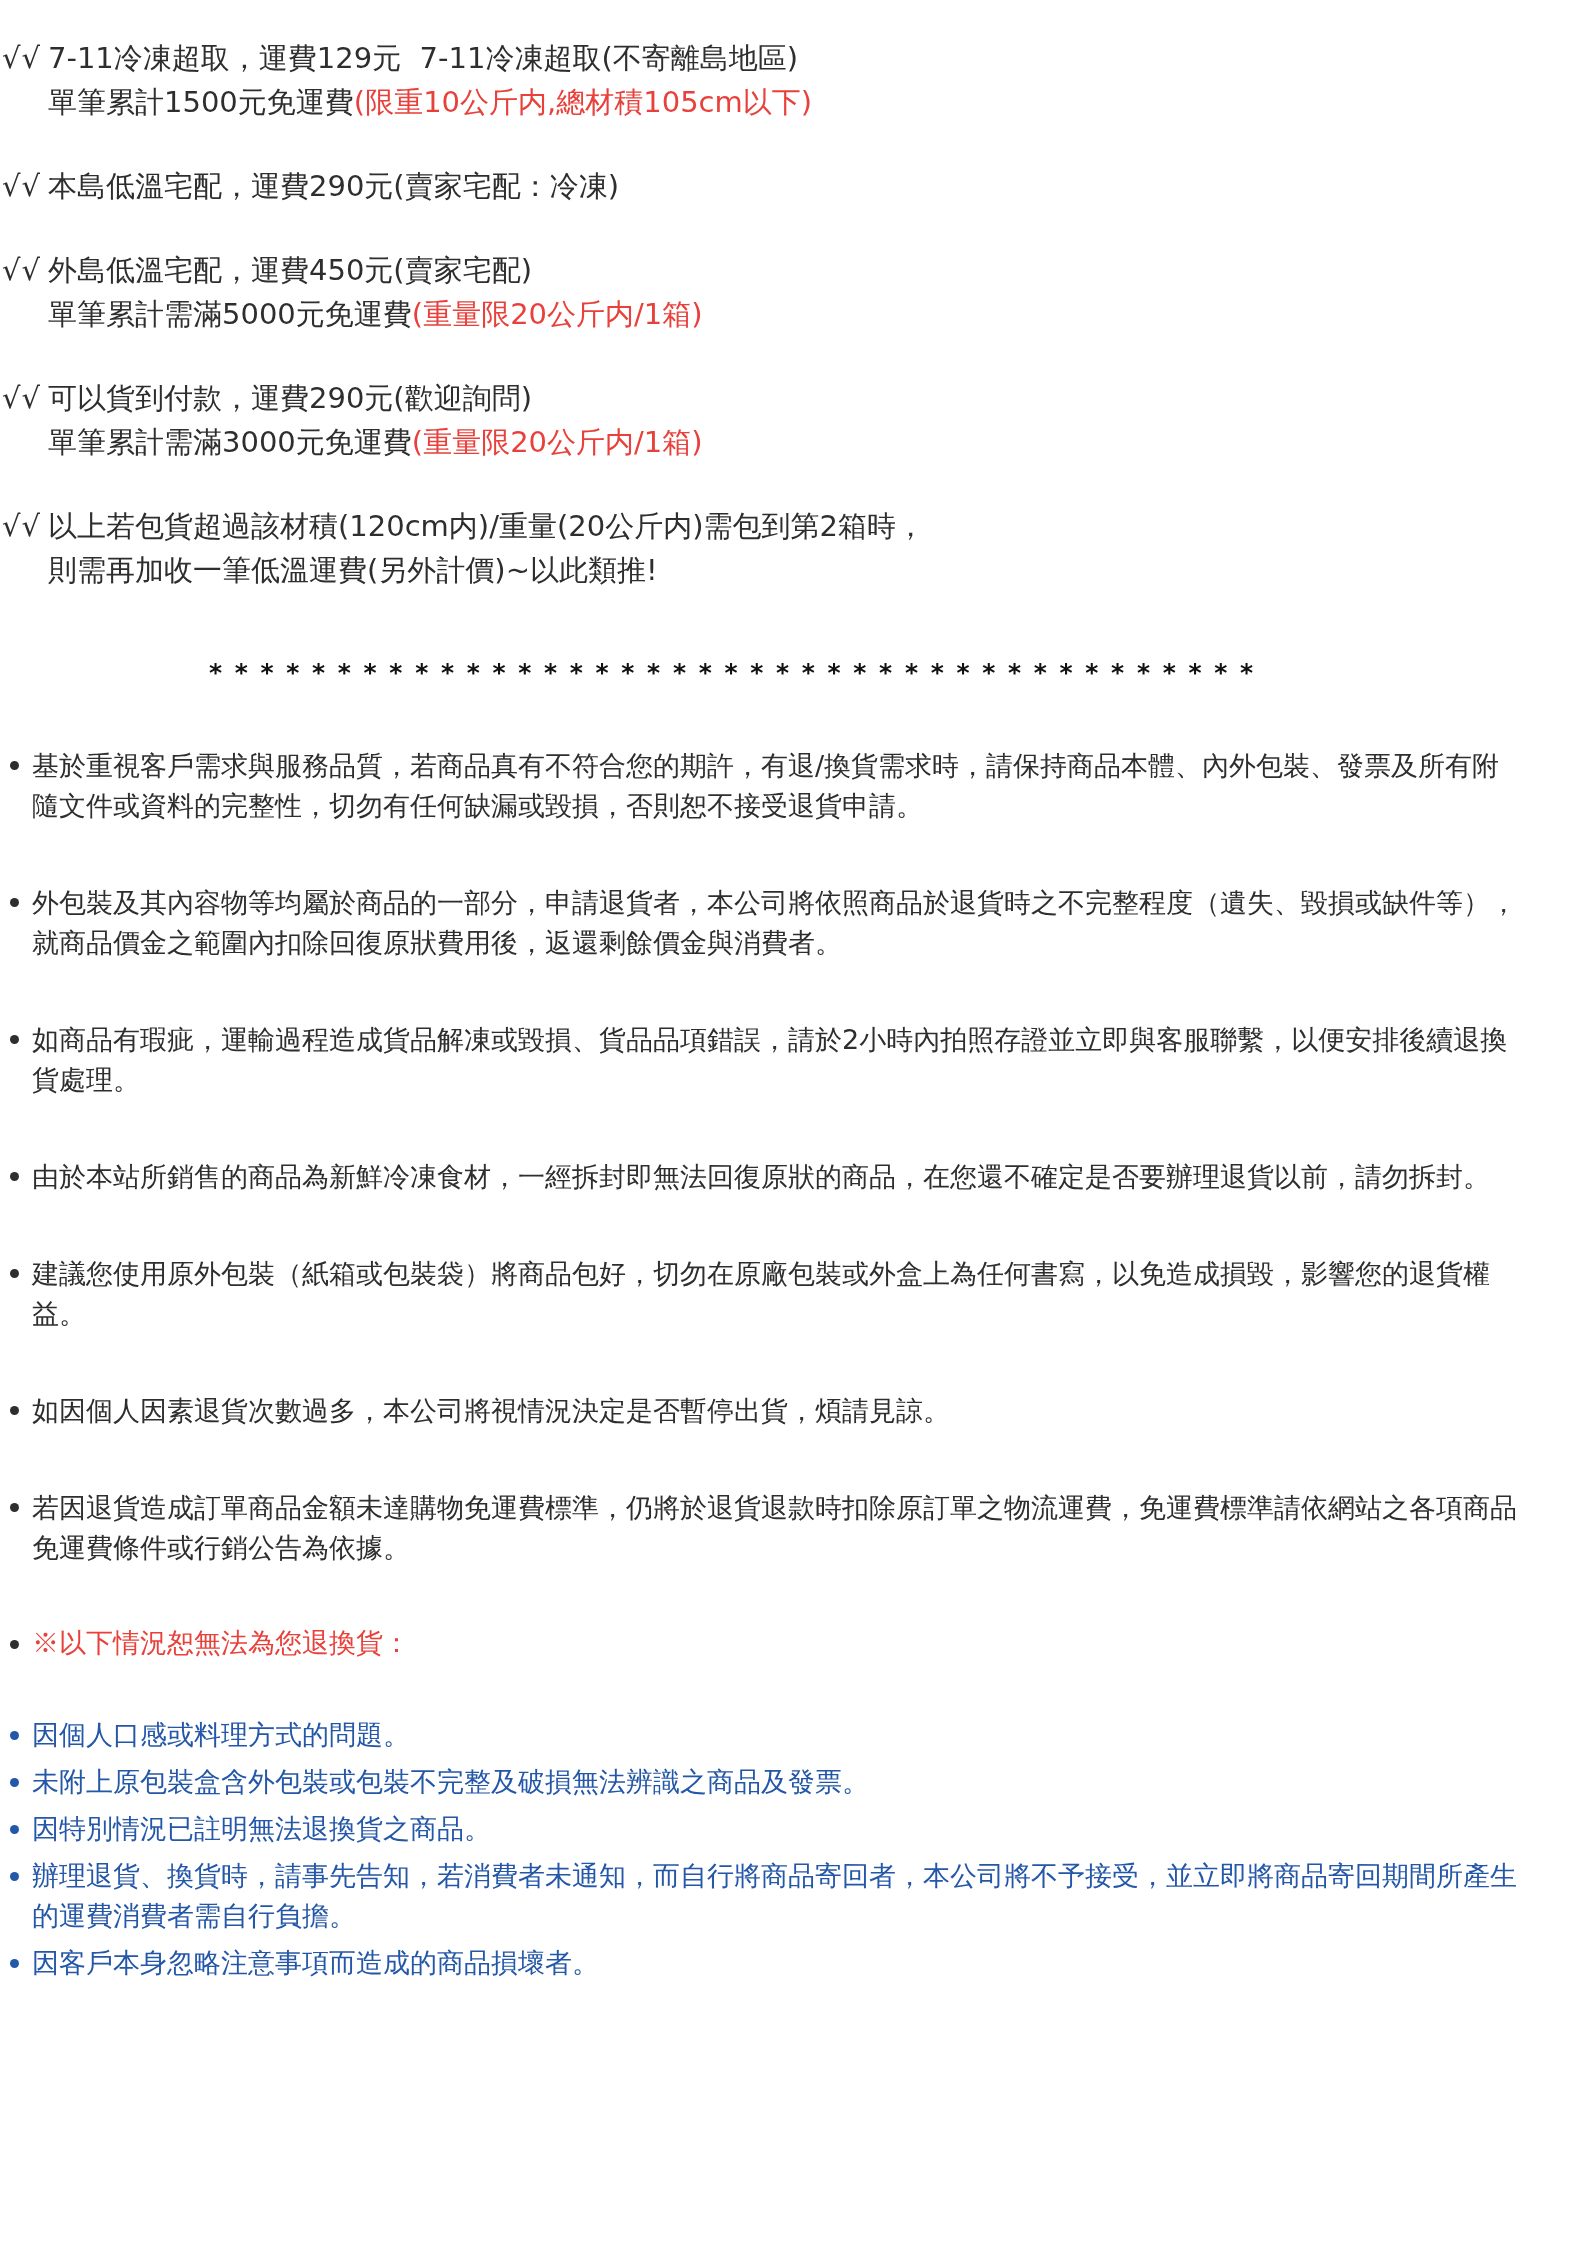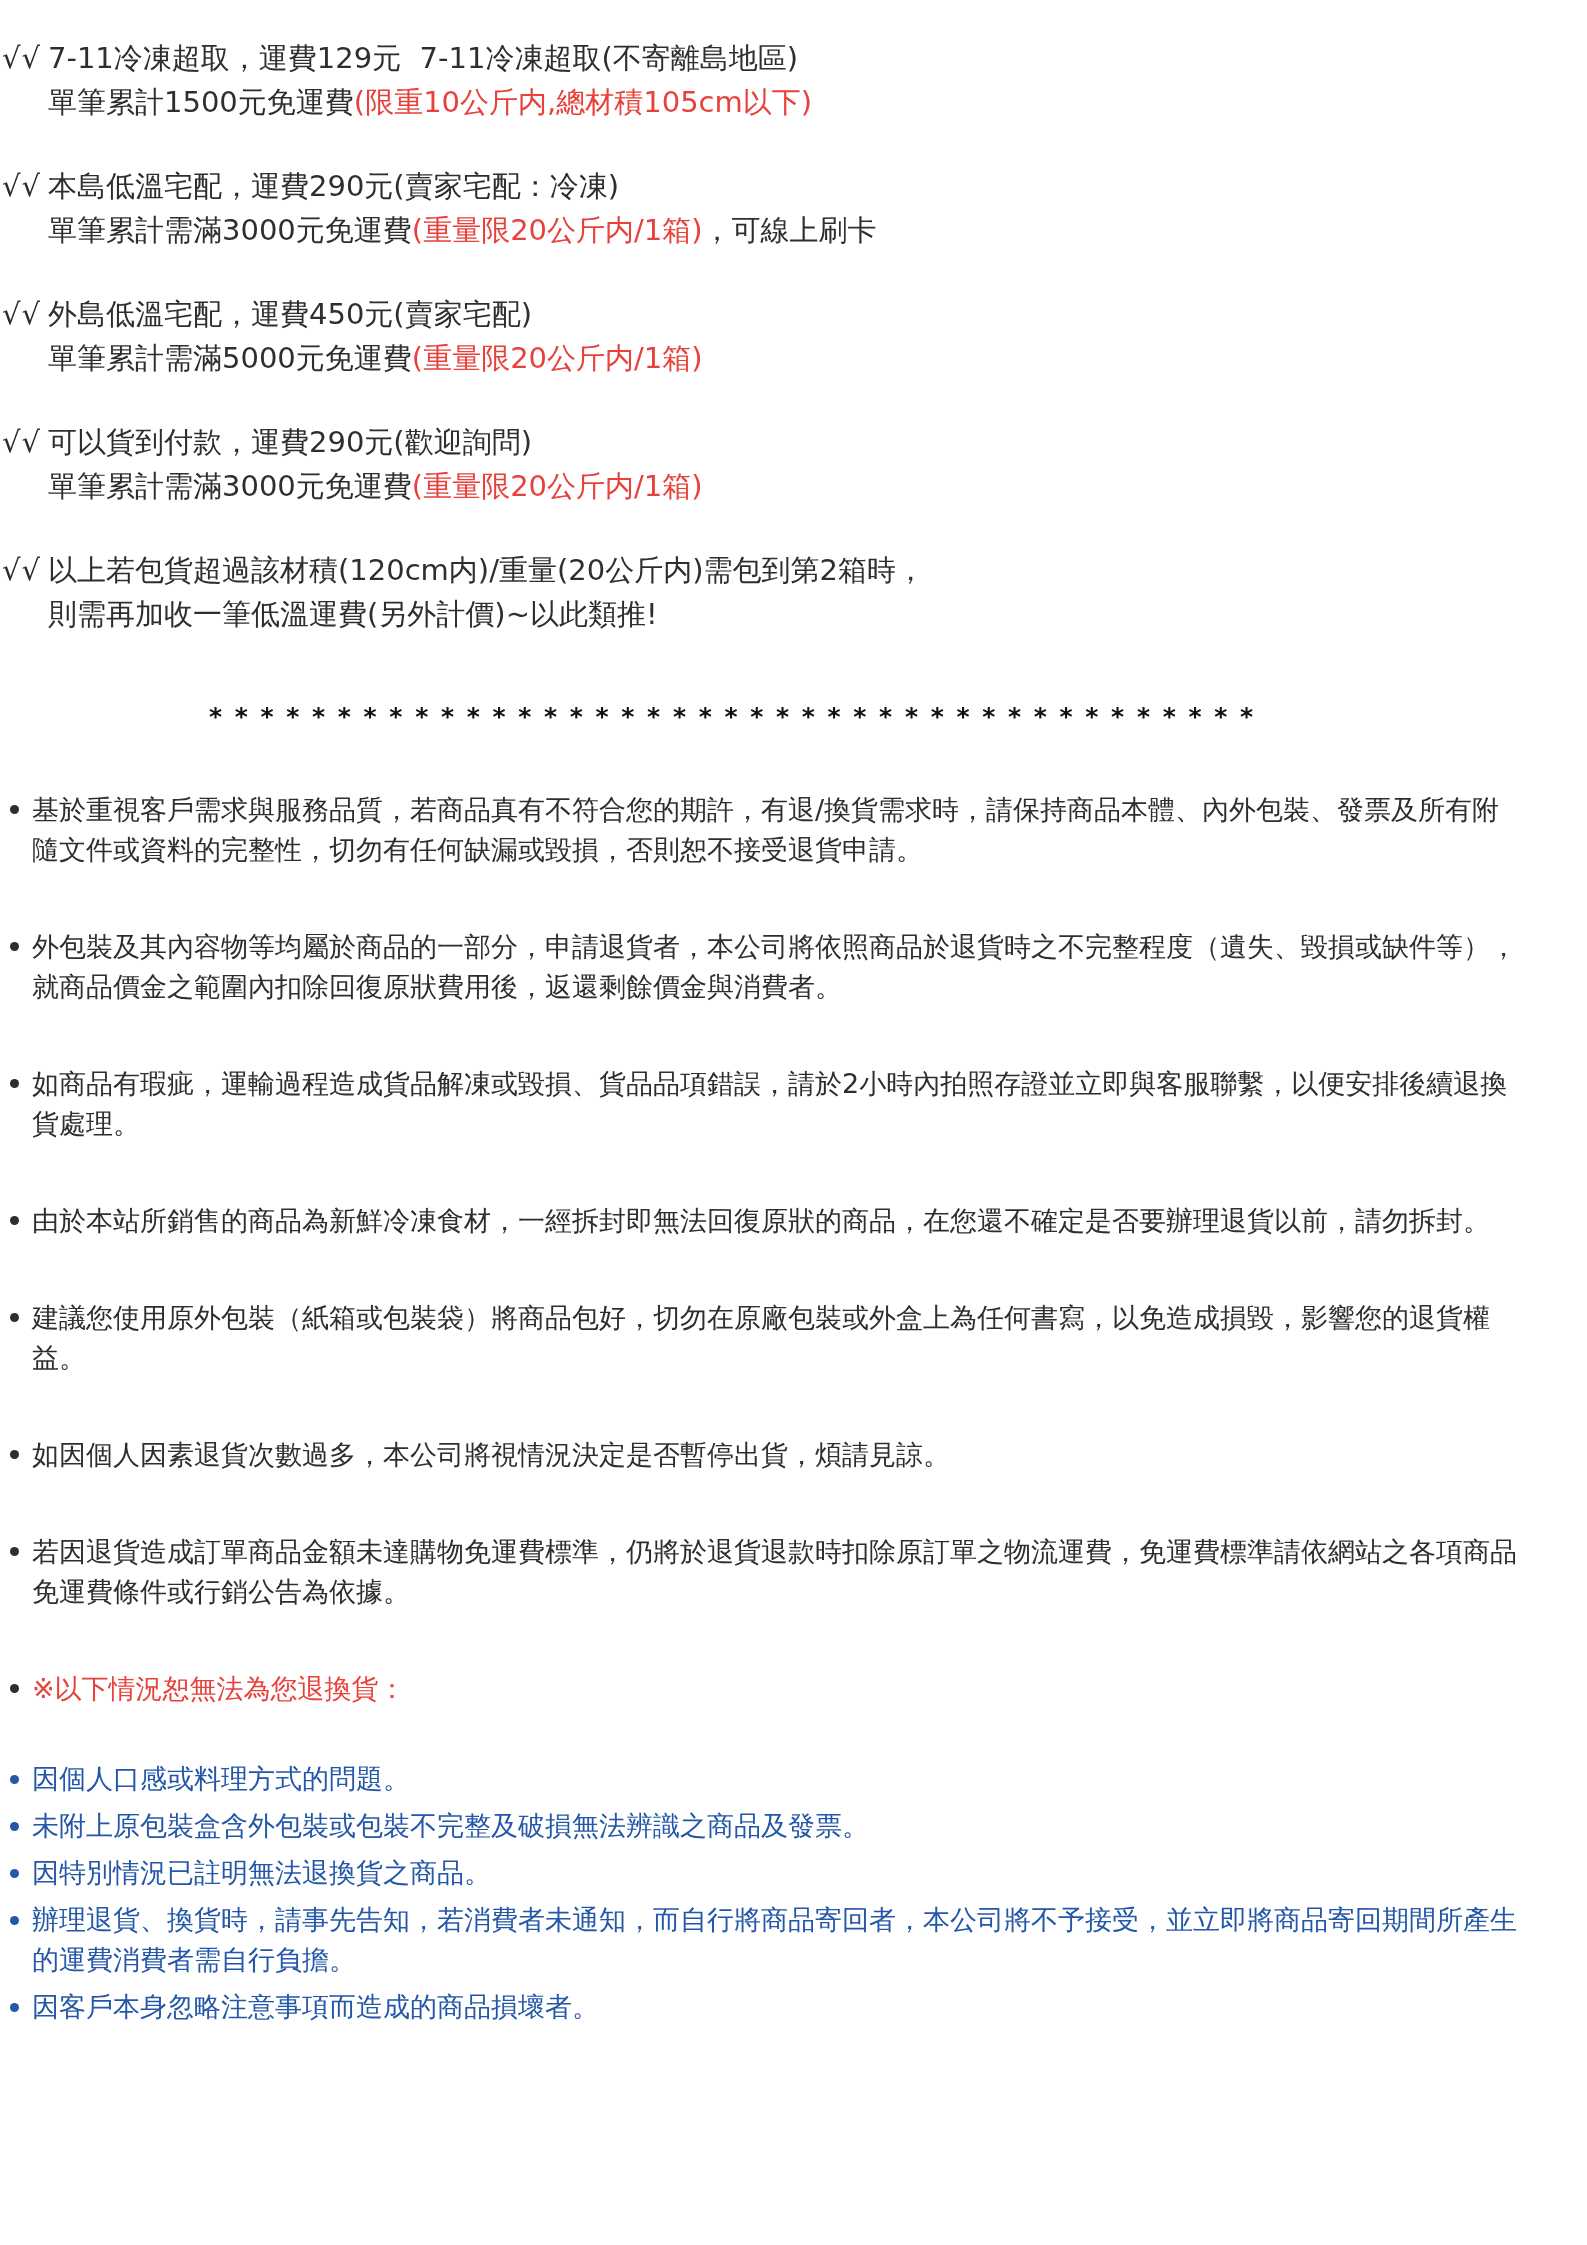--- a/index.html
+++ b/index.html
@@ -64,21 +64,21 @@
   }
   .dot {
     position: absolute;
     left: 0;
     top: 15px;
     width: 9px;
     height: 9px;
     border-radius: 50%;
     background: #2e2e2e;
   }
-  .b-item.heading { margin-bottom: 50px; }
+  .b-item.heading { margin-bottom: 50px; font-family: Liberation Mono, monospace; }
   .b-item.heading .txt { color: #e8403a; }
 
   
   .blue-list .b-item {
     margin-bottom: 7px;
     color: #2457a8;
   }
   .blue-list .dot { background: #2457a8; top: 16px; }
 </style>
 </head>
@@ -90,21 +90,20 @@
     <div class="l1">
       <span class="check">√√</span><span>7-11冷凍超取，運費129元  7-11冷凍超取(不寄離島地區)</span>
     </div>
     <div class="l2"><span>單筆累計1500元免運費</span><span class="red">(限重10公斤内,總材積105cm以下)</span><span></span></div>
   </div>
 
   <div class="ship">
     <div class="l1">
       <span class="check">√√</span><span>本島低溫宅配，運費290元(賣家宅配：冷凍)</span>
     </div>
-    <div class="l2"><span>單筆累計需滿3000元免運費</span><span class="red">(重量限20公斤内/1箱)</span><span>，可線上刷卡</span></div>
   </div>
 
   <div class="ship">
     <div class="l1">
       <span class="check">√√</span><span>外島低溫宅配，運費450元(賣家宅配)</span>
     </div>
     <div class="l2"><span>單筆累計需滿5000元免運費</span><span class="red">(重量限20公斤内/1箱)</span><span></span></div>
   </div>
 
   <div class="ship">

